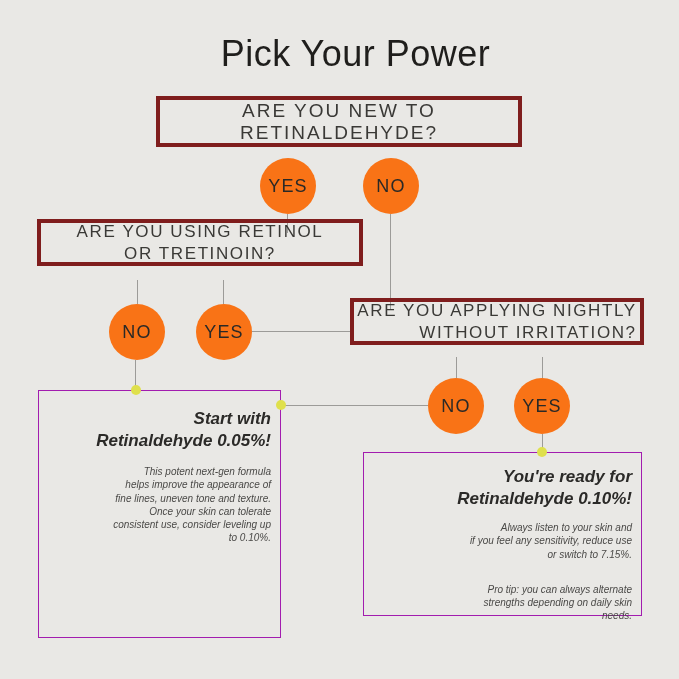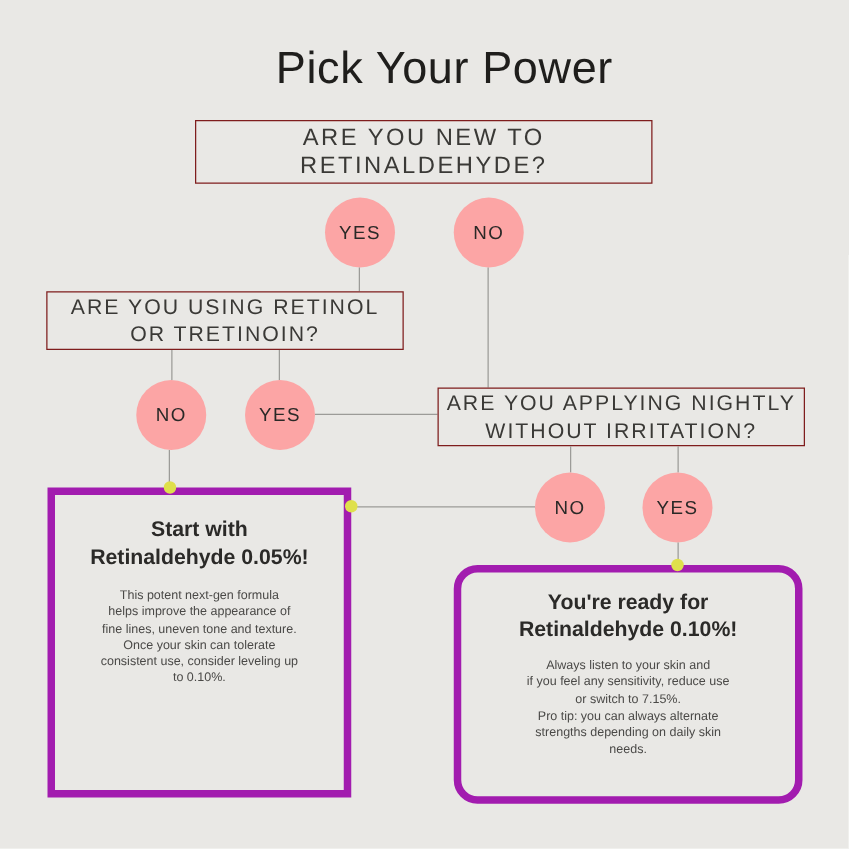--- a/index.html
+++ b/index.html
@@ -12,59 +12,59 @@
   .title {
     position:absolute; top:33px; left:0; width:679px;
     text-align:center;
     font-family:Liberation Sans, sans-serif;
     font-size:36px; font-weight:400; color:#1f1e1c;
     letter-spacing:0.5px;
     padding-left:16px;
   }
   .qbox {
     position:absolute; box-sizing:border-box;
-    border:1px solid #7f1d1d;
+    border:4px solid #7f1d1d;
     display:flex; align-items:center; justify-content:center;
     text-align:center; white-space:pre-line;
     color:#3a3936;
   }
   .qbox.q1 { left:156px; top:96px; width:366px; height:51px; font-size:19px; letter-spacing:2px; }
-  .qbox.q2 { left:37px;  top:233px; width:286px; height:47px; font-size:17px; letter-spacing:1.6px; line-height:1.28; }
-  .qbox.q3 { left:350px; top:310px; width:294px; height:47px; font-size:17px; letter-spacing:1.6px; line-height:1.28; }
+  .qbox.q2 { left:37px;  top:219px; width:326px; height:47px; font-size:17px; letter-spacing:1.6px; line-height:1.28; }
+  .qbox.q3 { left:350px; top:298px; width:294px; height:47px; font-size:17px; letter-spacing:1.6px; line-height:1.28;text-align:right; }
   .circle {
     position:absolute; width:56px; height:56px; border-radius:50%;
-    background:#fca5a5;
+    background:#f97316;
     display:flex; align-items:center; justify-content:center;
-    font-size:15px; letter-spacing:1.2px; color:#2a2927;
+    font-size:18px; letter-spacing:1.2px; color:#2a2927;
   }
   .line { position:absolute; background:#9c9b98; }
   .dot {
     position:absolute; width:10px; height:10px; border-radius:50%;
     background:#dfe04c;
   }
   .card {
     position:absolute; box-sizing:border-box;
-    border:6px solid #a21caf;
-    text-align:center; padding:0 9px;
+    border:1px solid #a21caf;
+    text-align:right; padding:0 9px;font-style:italic;
   }
   .card.left  { left:38px;  top:390px; width:243px; height:248px; }
-  .card.right { left:363px; top:452px; width:279px; height:191px;border-radius:19px; }
+  .card.right { left:363px; top:452px; width:279px; height:164px; }
   .card .heading {
     font-weight:bold; font-size:17px; line-height:1.3;
     color:#2b2a28; white-space:pre-line;
   }
   .card.left  .heading { margin-top:17px; }
   .card.right .heading { margin-top:13px; }
   .card .body, .card .note {
     font-size:10px; line-height:1.32; color:#4a4947; white-space:pre-line;
   }
   .card.left  .body { margin-top:13px; }
   .card.right .body { margin-top:11px; }
   .card.left  .note { margin-top:18px; }
-  .card.right .note { margin-top:1px; }
+  .card.right .note { margin-top:22px; }
 </style>
 </head>
 <body>
 
 <div class="canvas">
 
   <div class="title">Pick Your Power</div>
 
   <div class="qbox q1">ARE YOU NEW TO RETINALDEHYDE?</div>
 

